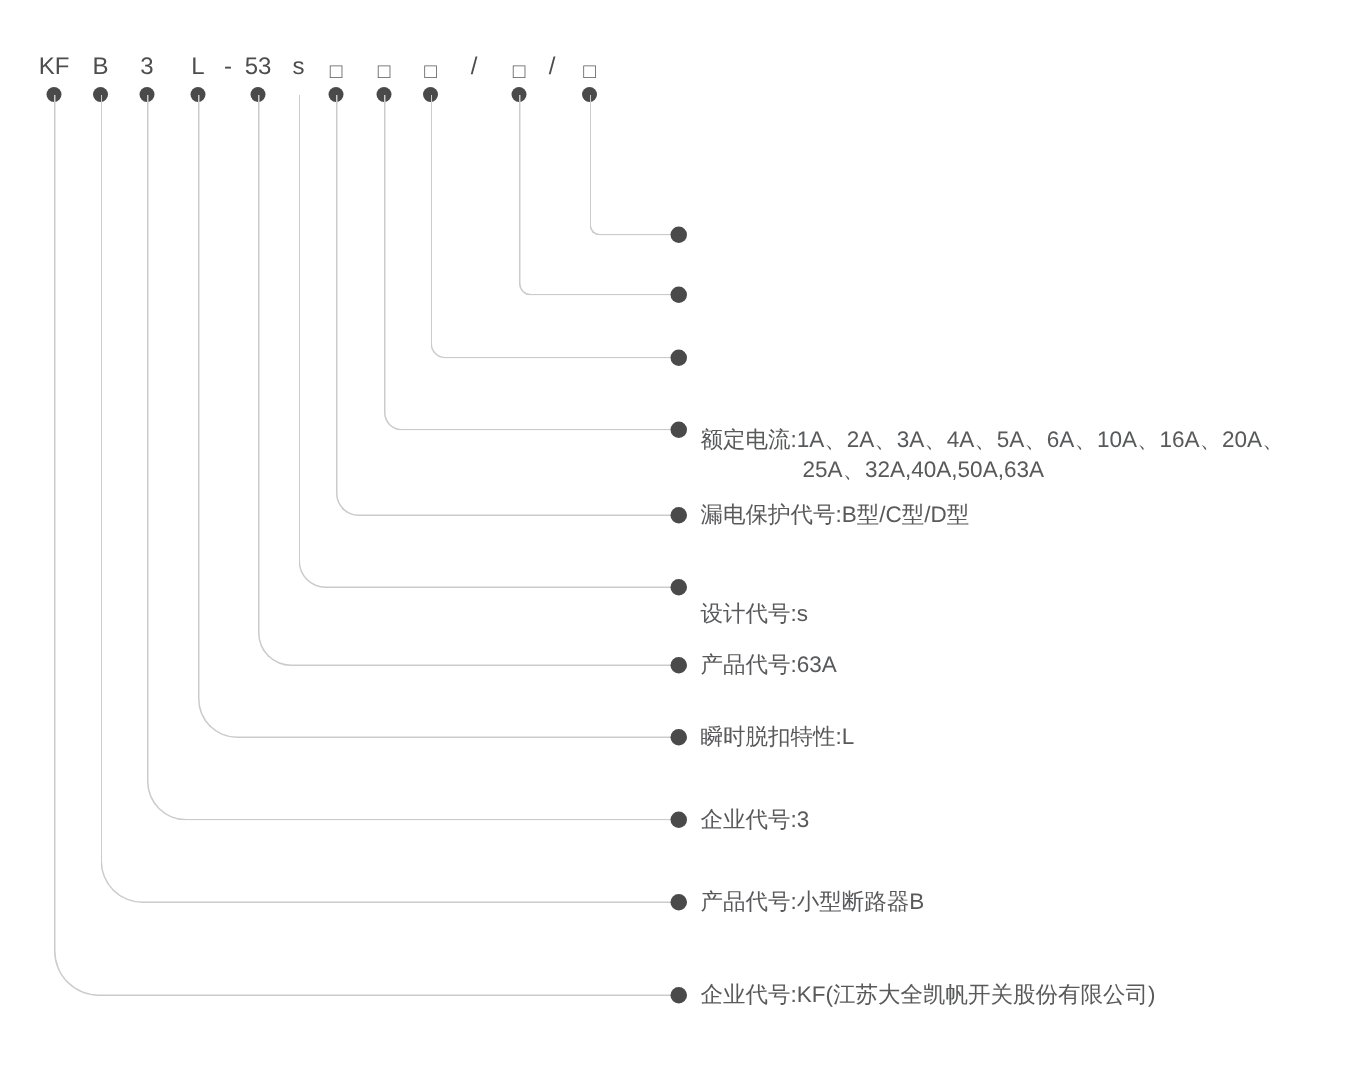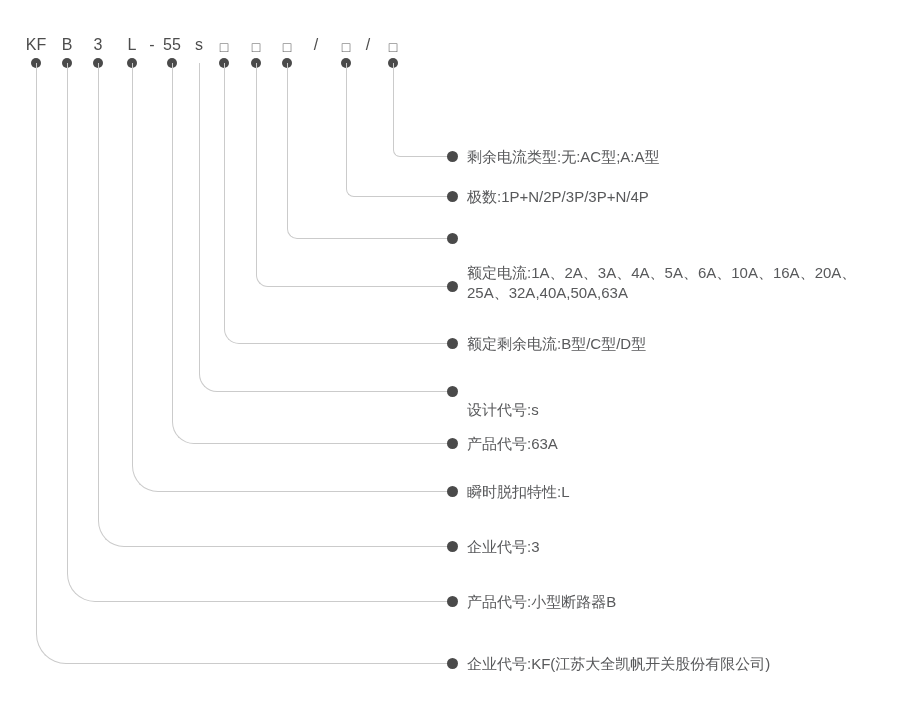--- a/index.html
+++ b/index.html
@@ -32,21 +32,21 @@
 </head>
 <body>
 
 <div class="canvas">
 
   <span class="code-seg" style="left:36px">KF</span>
   <span class="code-seg" style="left:67px">B</span>
   <span class="code-seg" style="left:98px">3</span>
   <span class="code-seg" style="left:132px">L</span>
   <span class="code-seg" style="left:152px">-</span>
-  <span class="code-seg" style="left:172px">55</span>
+  <span class="code-seg" style="left:172px">53</span>
   <span class="code-seg" style="left:199px">s</span>
   <span class="code-seg sq" style="left:224px">□</span>
   <span class="code-seg sq" style="left:256px">□</span>
   <span class="code-seg sq" style="left:287px">□</span>
   <span class="code-seg" style="left:316px">/</span>
   <span class="code-seg sq" style="left:346px">□</span>
   <span class="code-seg" style="left:368px">/</span>
   <span class="code-seg sq" style="left:393px">□</span>
 
   <div class="code-dot" style="left:31px;  top:58px"></div>
@@ -77,27 +77,25 @@
   <div class="bullet" style="left:447px; top:233px"></div>
   <div class="bullet" style="left:447px; top:281px"></div>
   <div class="bullet" style="left:447px; top:338px"></div>
   <div class="bullet" style="left:447px; top:386px"></div>
   <div class="bullet" style="left:447px; top:438px"></div>
   <div class="bullet" style="left:447px; top:486px"></div>
   <div class="bullet" style="left:447px; top:541px"></div>
   <div class="bullet" style="left:447px; top:596px"></div>
   <div class="bullet" style="left:447px; top:658px"></div>
 
-  <div class="row-label" style="top:147px">剩余电流类型:无:AC型;A:A型</div>
-  <div class="row-label" style="top:187px">极数:1P+N/2P/3P/3P+N/4P</div>
-  <div class="row-label" style="top:263px">
+  <div class="row-label" style="top:284px">
     <span>额定电流:1A、2A、3A、4A、5A、6A、10A、16A、20A、</span><br>
-    <span style="">25A、32A,40A,50A,63A</span>
+    <span style="margin-left:68px">25A、32A,40A,50A,63A</span>
   </div>
-  <div class="row-label" style="top:334px">额定剩余电流:B型/C型/D型</div>
+  <div class="row-label" style="top:334px">漏电保护代号:B型/C型/D型</div>
   <div class="row-label" style="top:400px">设计代号:s</div>
   <div class="row-label" style="top:434px">产品代号:63A</div>
   <div class="row-label" style="top:482px">瞬时脱扣特性:L</div>
   <div class="row-label" style="top:537px">企业代号:3</div>
   <div class="row-label" style="top:592px">产品代号:小型断路器B</div>
   <div class="row-label" style="top:654px">企业代号:KF(江苏大全凯帆开关股份有限公司)</div>
 
 </div>
 
 </body></html>

